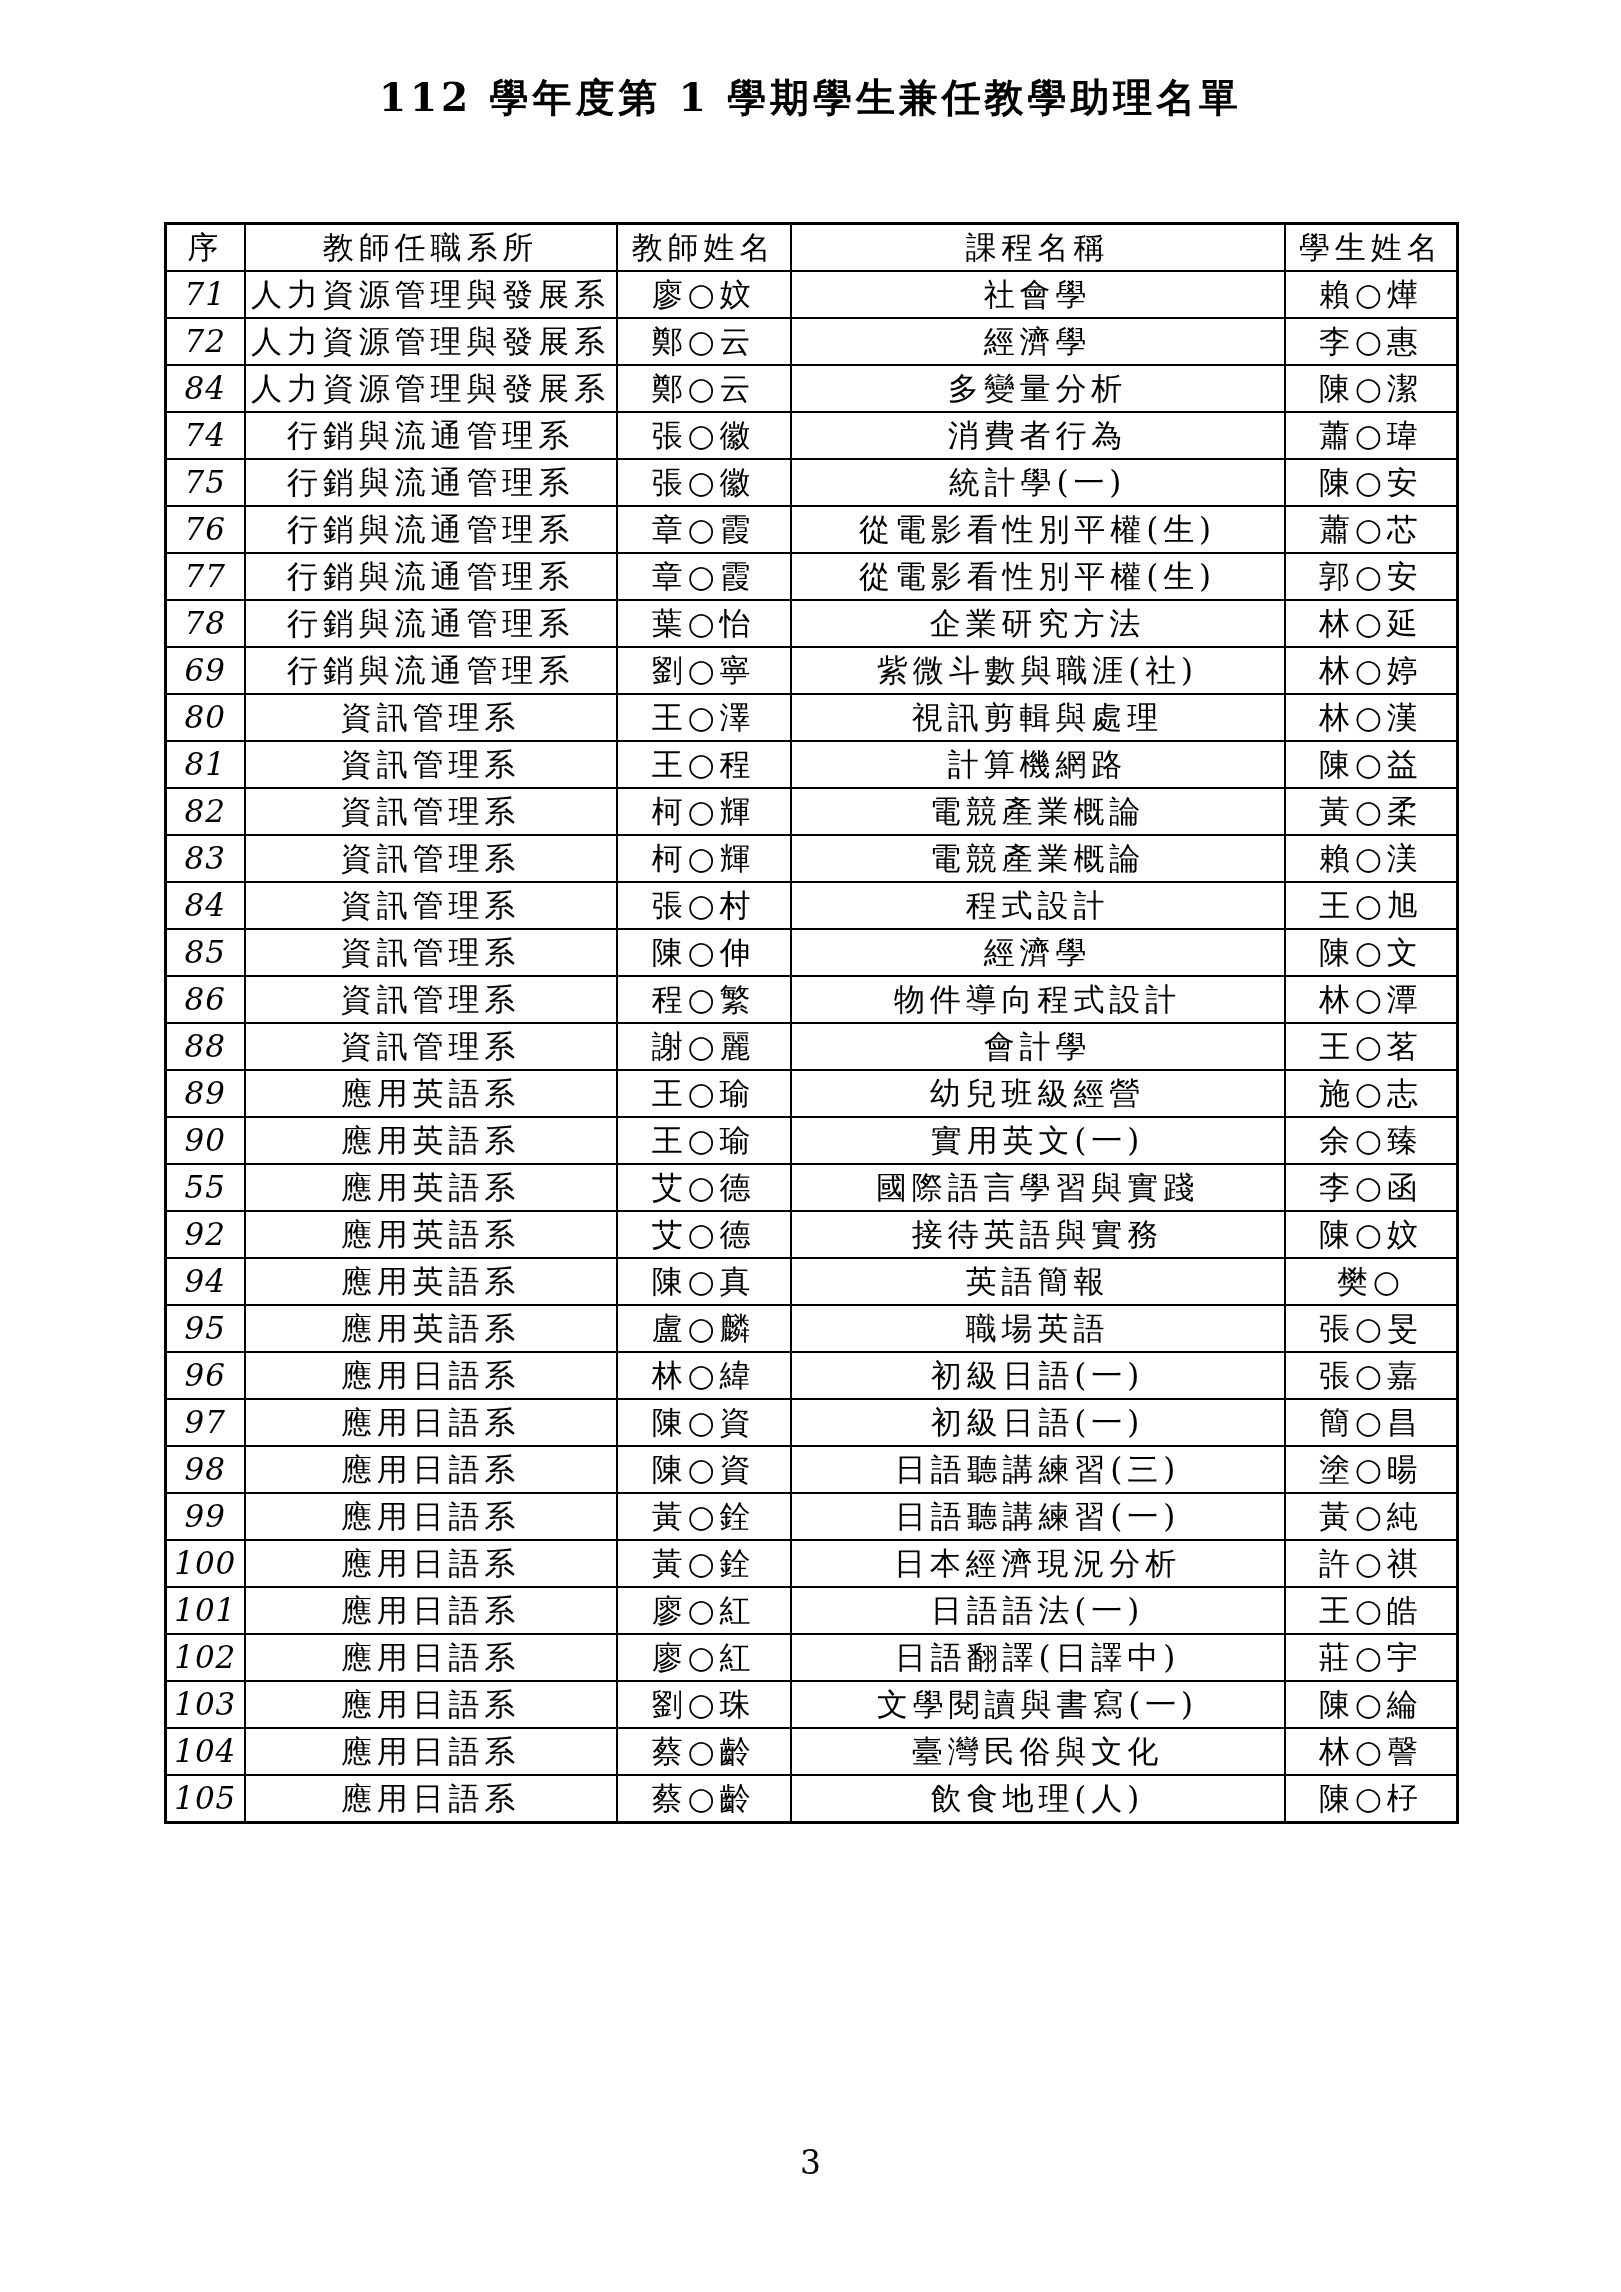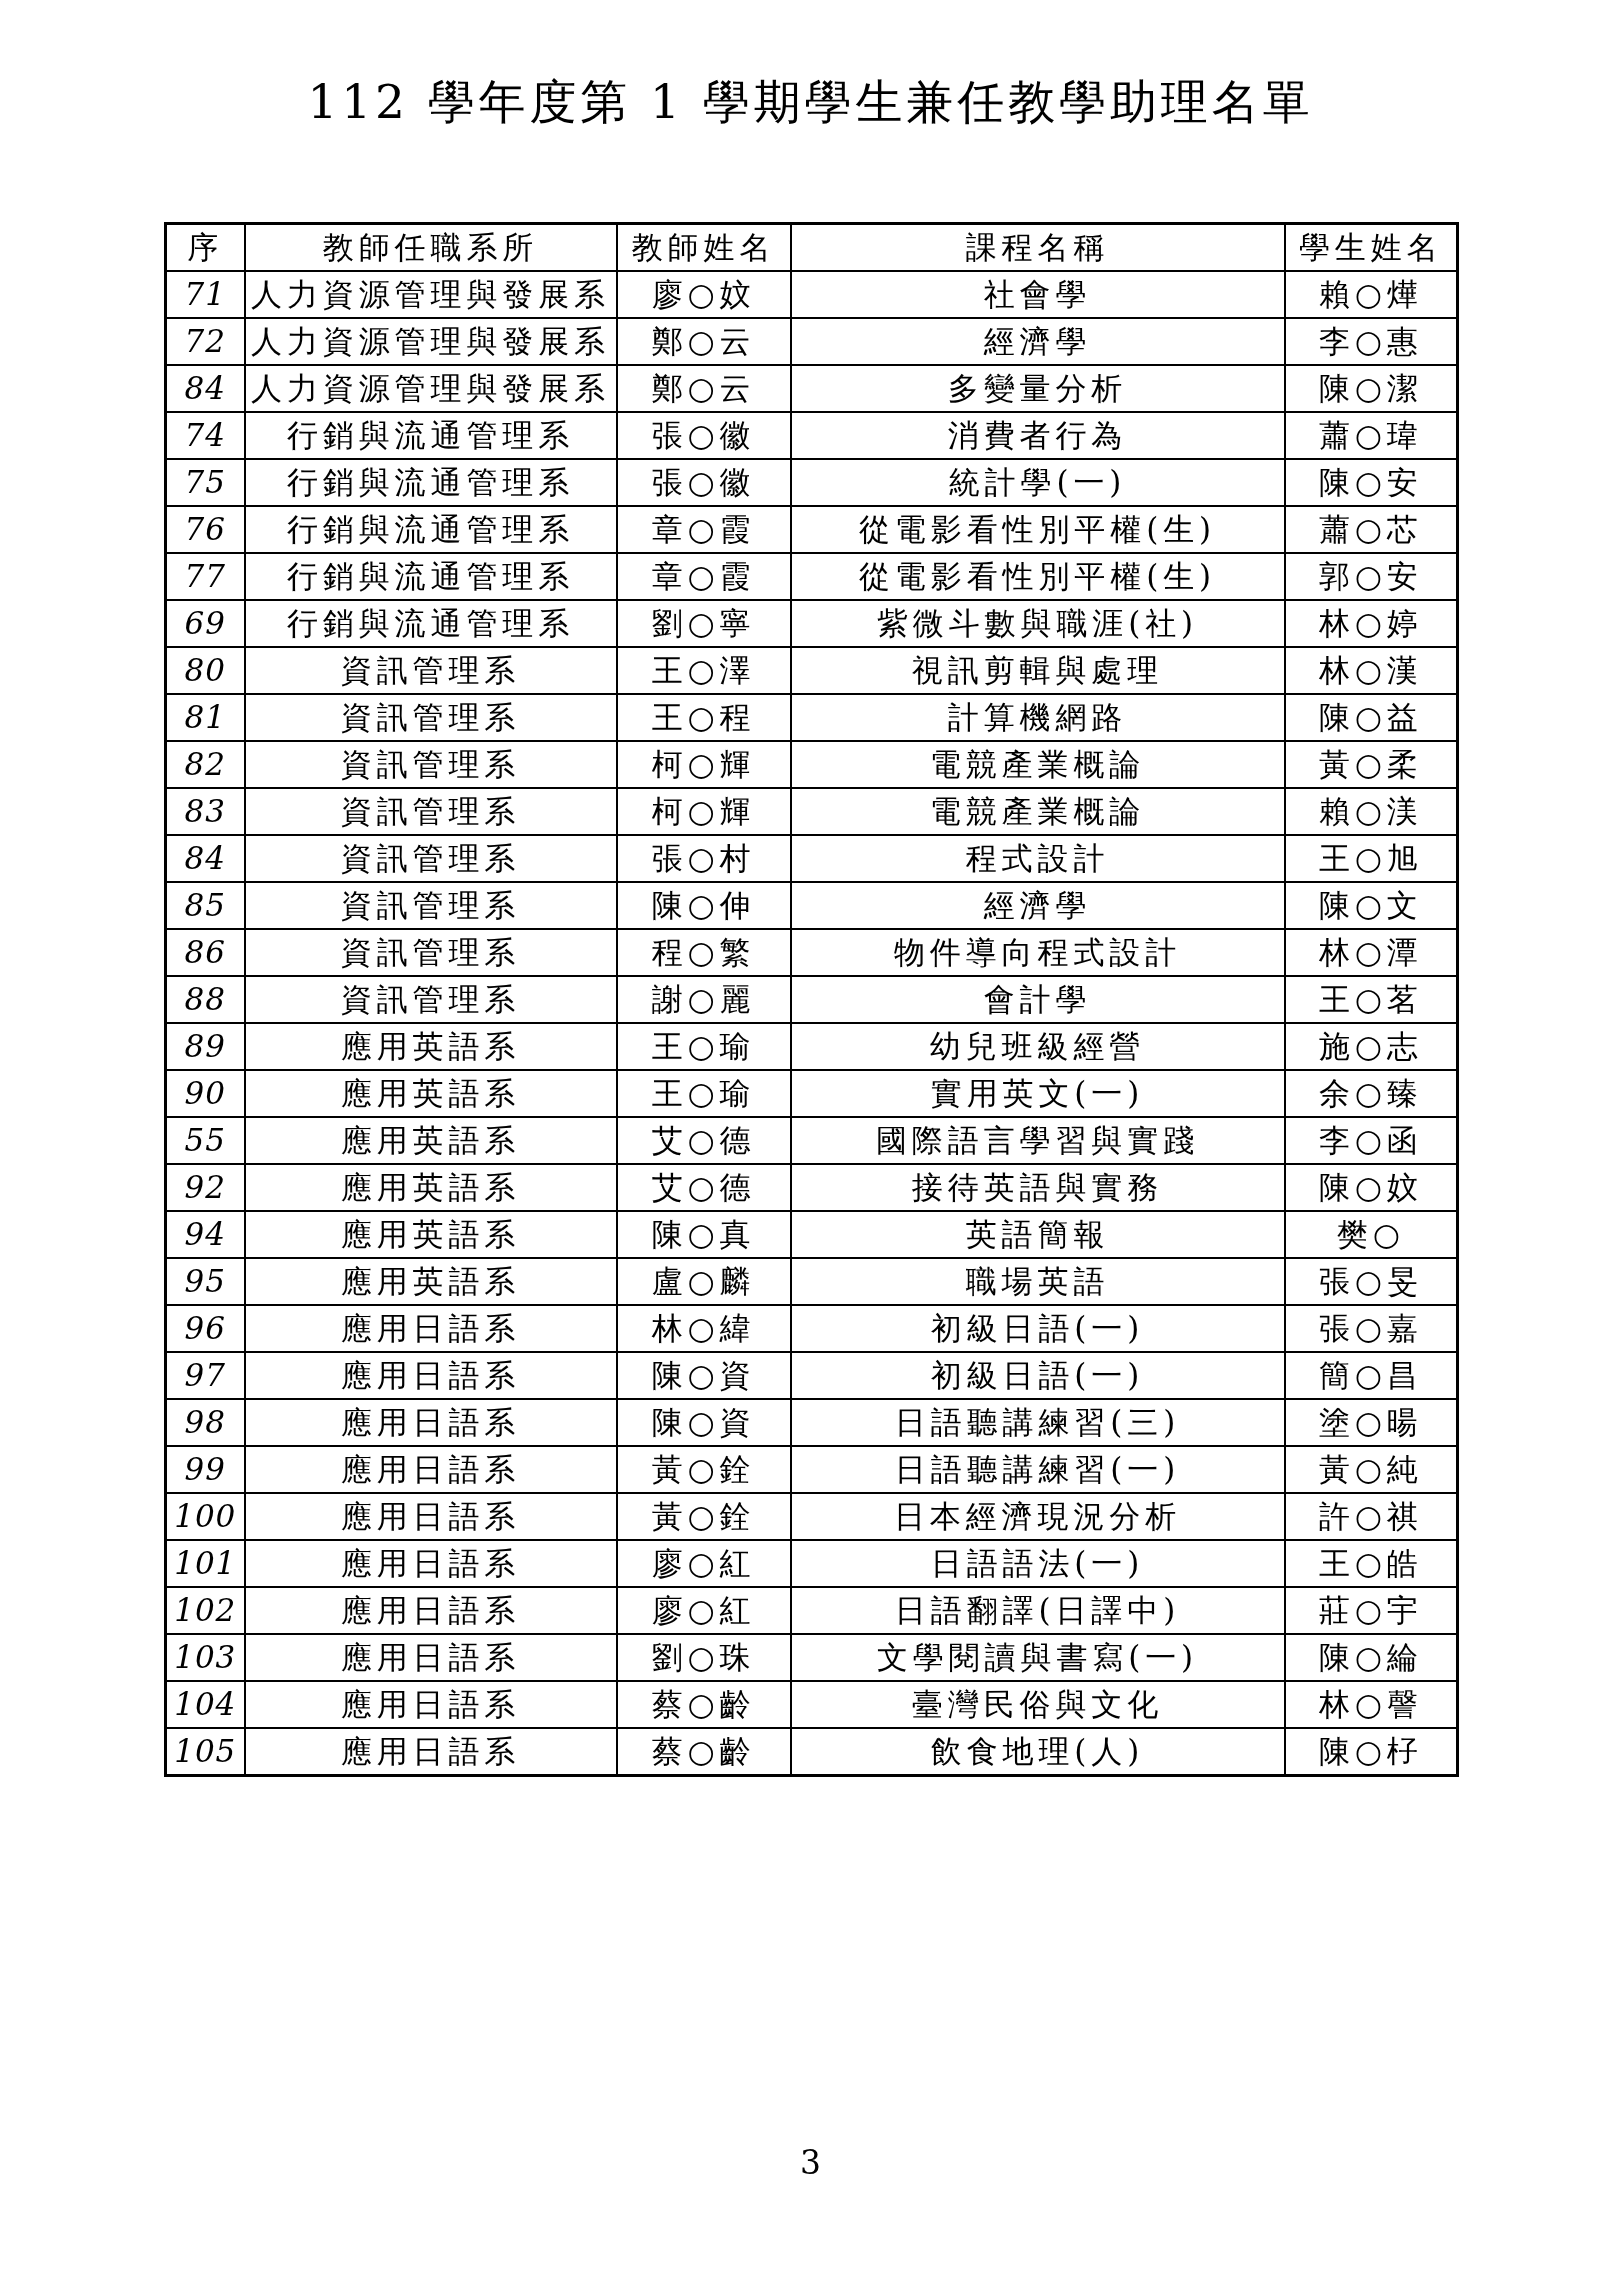--- a/index.html
+++ b/index.html
@@ -16,22 +16,22 @@
     color: #000000;
     font-family: "DejaVu Serif", "Liberation Serif", serif;
   }
   .title {
     position: absolute;
     top: 71px;
     left: 0;
     width: 100%;
     margin: 0;
     text-align: center;
-    font-size: 47px;
-    font-weight: normal;
+    font-size: 39px;
+    font-weight: bold;
     letter-spacing: 3.9px;
     white-space: nowrap;
   }
   .roster {
     position: absolute;
     left: 164px;
     top: 222px;
     width: 1294px;
     border-collapse: collapse;
     table-layout: fixed;
@@ -142,20 +142,27 @@
           <td class="cell-student">蕭○芯</td>
         </tr>
         <tr>
           <td class="cell-seq">77</td>
           <td class="cell-department">行銷與流通管理系</td>
           <td class="cell-teacher">章○霞</td>
           <td class="cell-course">從電影看性別平權(生)</td>
           <td class="cell-student">郭○安</td>
         </tr>
         <tr>
+          <td class="cell-seq">78</td>
+          <td class="cell-department">行銷與流通管理系</td>
+          <td class="cell-teacher">葉○怡</td>
+          <td class="cell-course">企業研究方法</td>
+          <td class="cell-student">林○延</td>
+        </tr>
+        <tr>
           <td class="cell-seq">69</td>
           <td class="cell-department">行銷與流通管理系</td>
           <td class="cell-teacher">劉○寧</td>
           <td class="cell-course">紫微斗數與職涯(社)</td>
           <td class="cell-student">林○婷</td>
         </tr>
         <tr>
           <td class="cell-seq">80</td>
           <td class="cell-department">資訊管理系</td>
           <td class="cell-teacher">王○澤</td>

